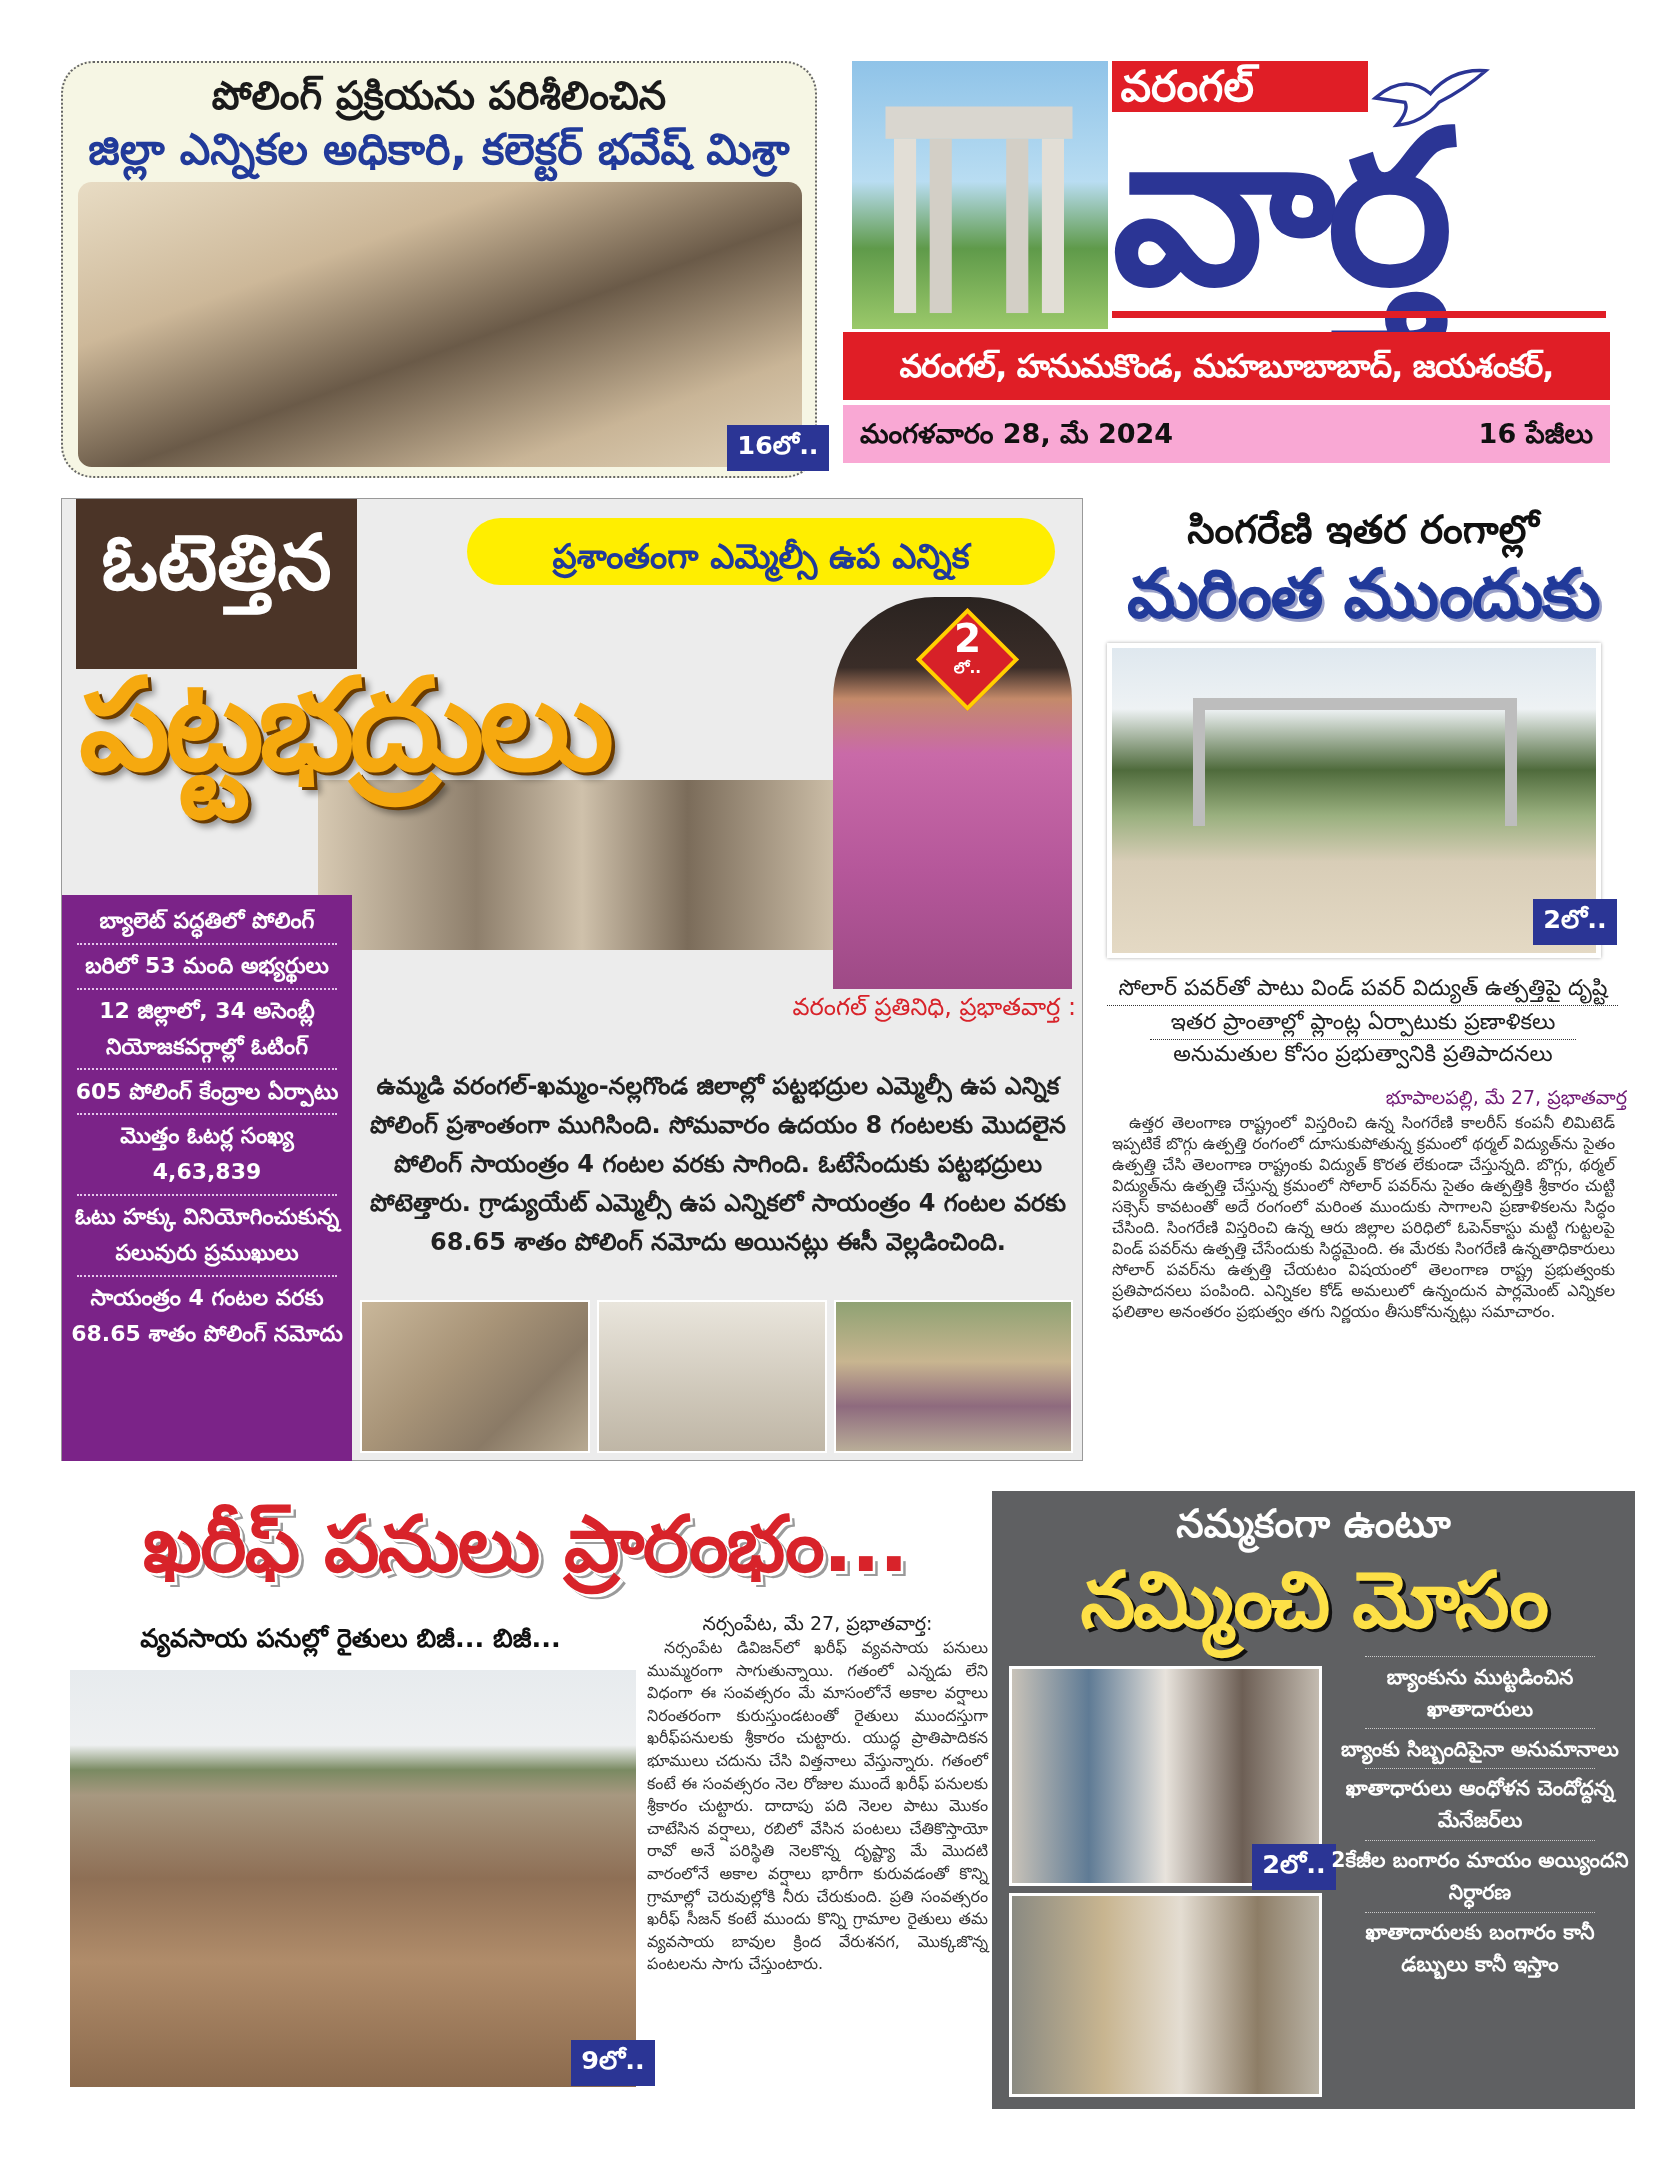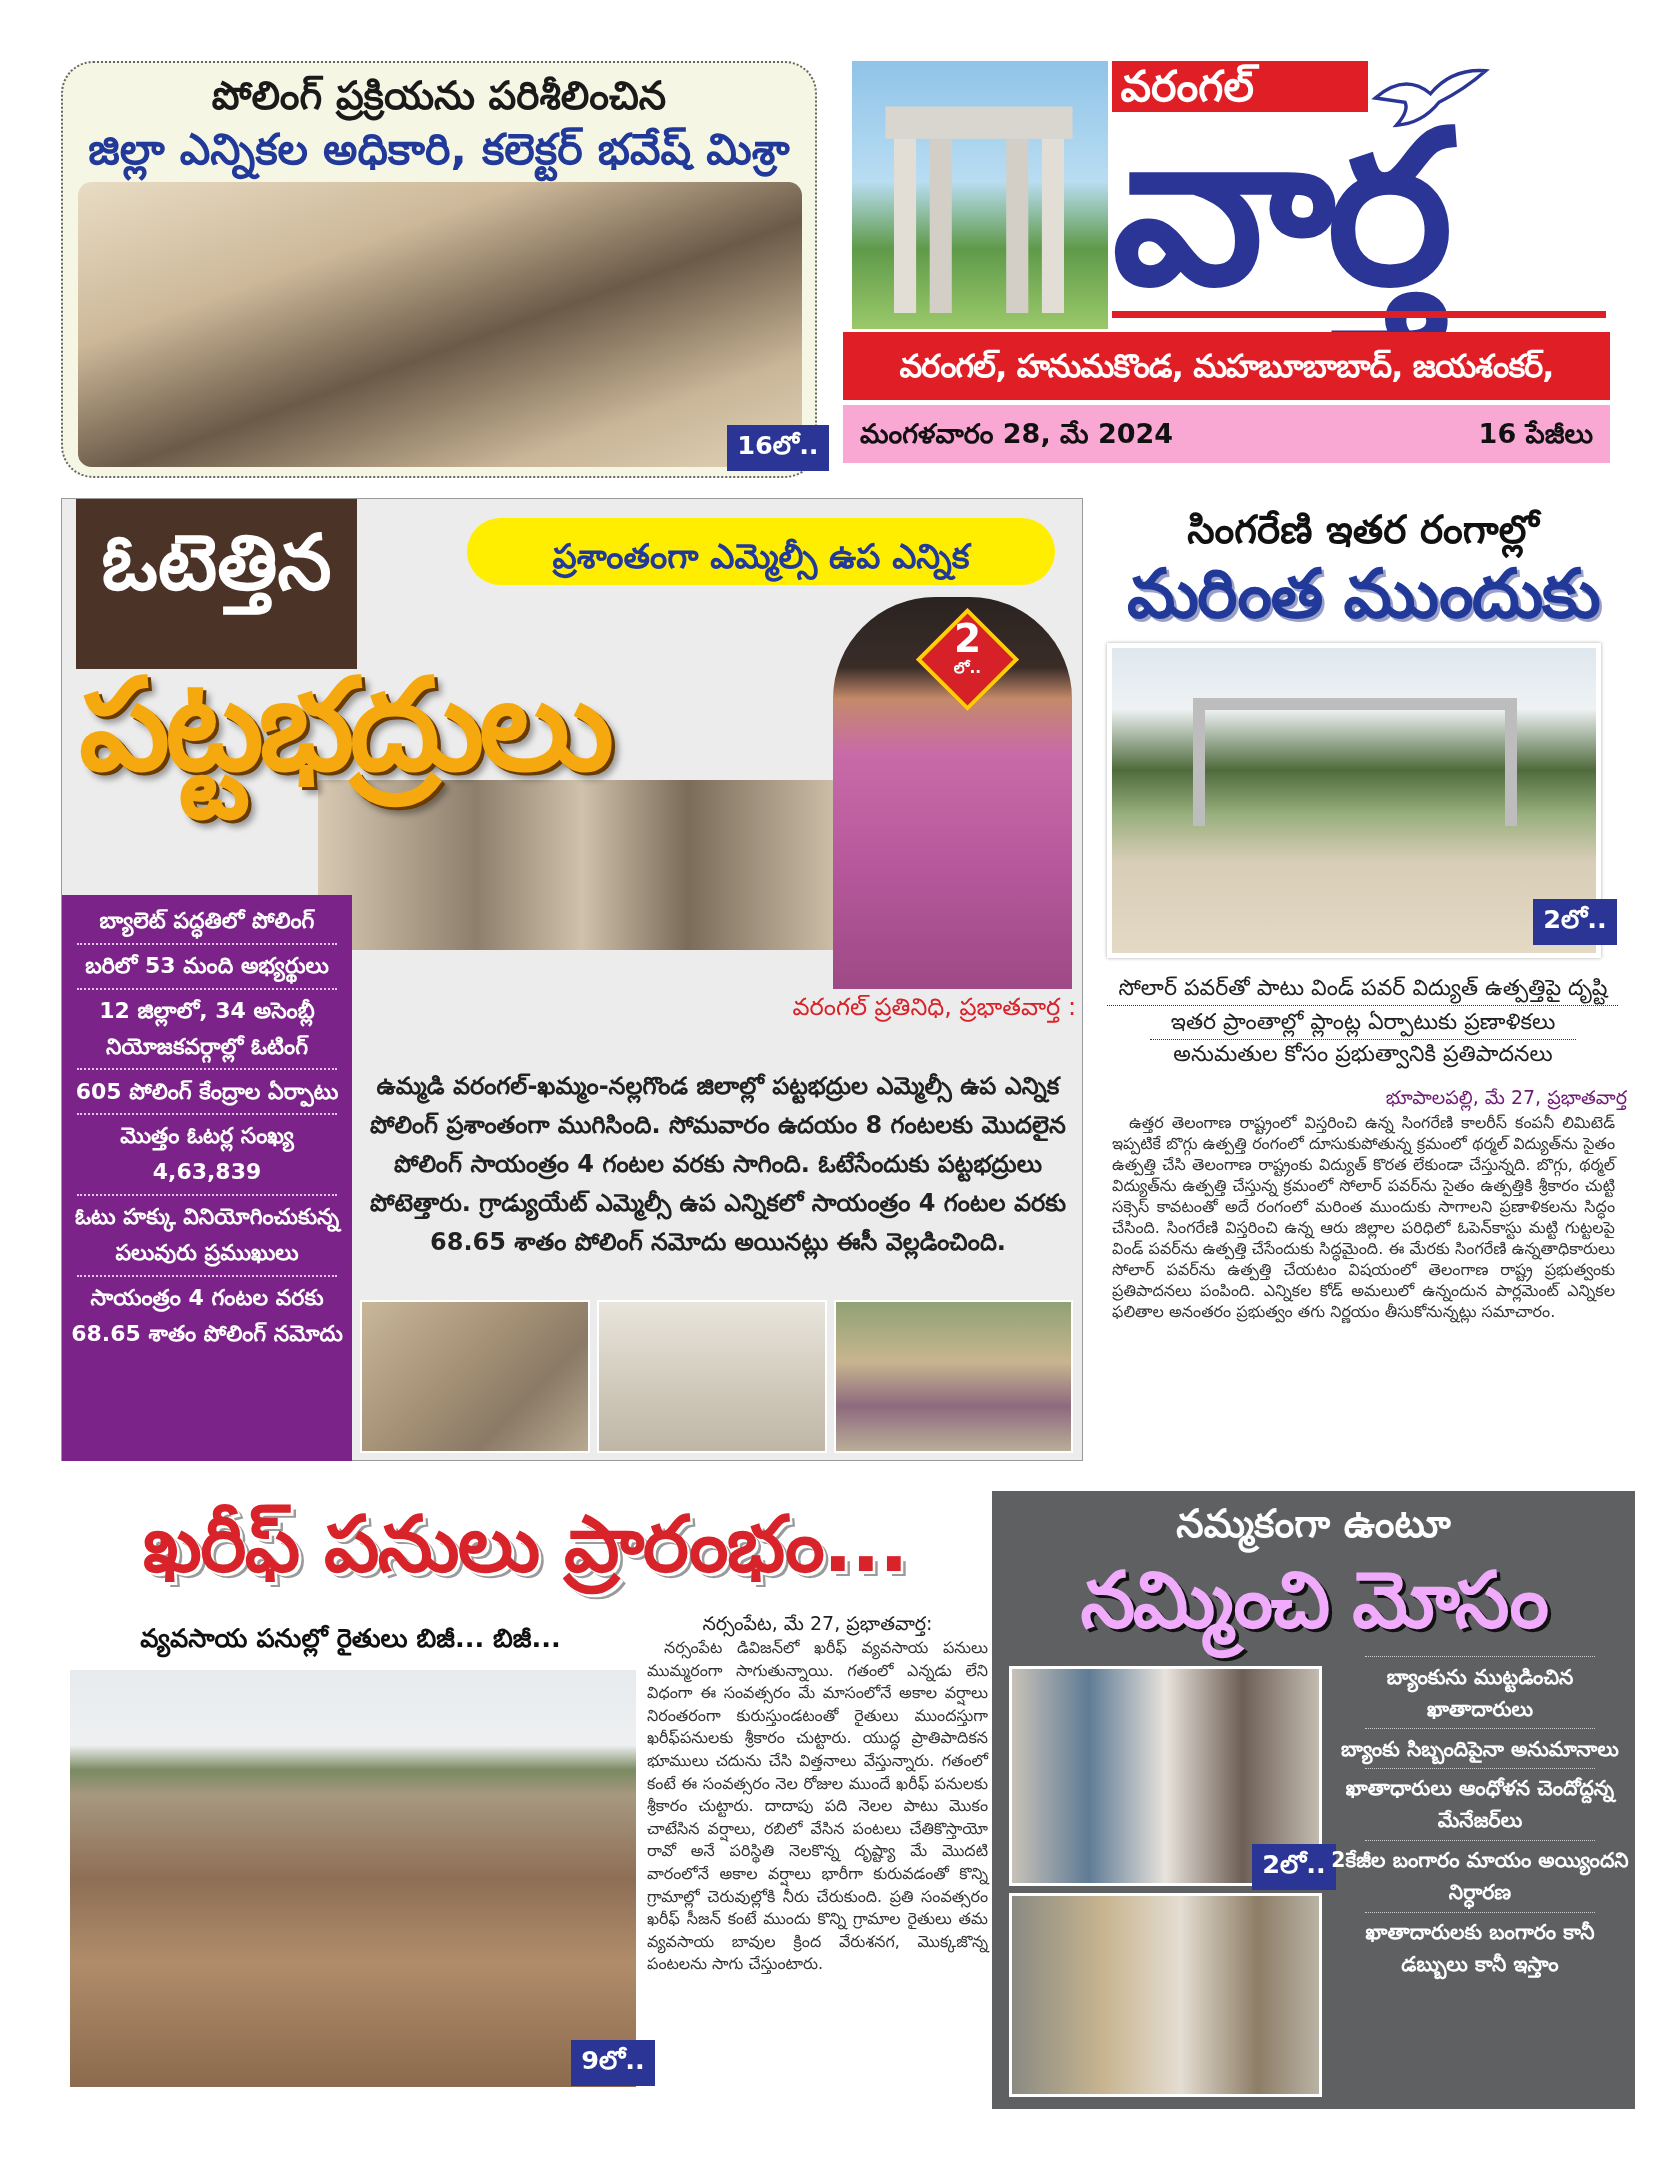--- a/index.html
+++ b/index.html
@@ -51,21 +51,21 @@
   
   .kh-title { left: 61px; top: 1499px; width: 928px; text-align: center; font-size: 78px; font-weight: bold; color: #d8232a; text-shadow: 2.6px 2.6px 0 #fff, 5.1px 5.1px 0 #9a9a9a; letter-spacing: -1.7px; }
   .kh-sub { left: 61px; top: 1623px; width: 579px; text-align: center; font-size: 25.6px; font-weight: bold; color: #111; }
   .kh-photo { left: 70px; top: 1670px; width: 566px; height: 417px; background: linear-gradient(180deg, #e7ebee 0%, #eef0f1 18%, #7a8a62 24%, #a79880 30%, #8e6f55 50%, #b08c6a 70%, #8b6a4d 100%); }
   .kh-byline { left: 647px; top: 1612px; width: 341px; text-align: center; font-size: 19px; color: #222; }
   .kh-body { left: 647px; top: 1635px; width: 341px; font-size: 16px; line-height: 22.6px; text-align: justify; text-indent: 17px; color: #333; }
 
   
   .fr-box { left: 992px; top: 1491px; width: 643px; height: 618px; background: #5f6062; }
   .fr-h1 { left: 0; top: 10.2px; width: 100%; text-align: center; font-size: 39px; font-weight: bold; color: #fff; }
-  .fr-h2 { left: 0; top: 64px; width: 100%; text-align: center; font-size: 78px; font-weight: bold; color: #f0abfc; text-shadow: 3.4px 3.4px 0 #111; letter-spacing: -2.6px; }
+  .fr-h2 { left: 0; top: 64px; width: 100%; text-align: center; font-size: 78px; font-weight: bold; color: #fde047; text-shadow: 3.4px 3.4px 0 #111; letter-spacing: -2.6px; }
   .fr-ph1 { left: 17px; top: 175px; width: 313px; height: 220px; border: 3.4px solid #fff; background: linear-gradient(90deg, #c8c2b8, #5f7b95 25%, #e8e3dc 50%, #6d5f55 75%, #c3bbb0); }
   .fr-ph2 { left: 17px; top: 402px; width: 313px; height: 204px; border: 3.4px solid #fff; background: linear-gradient(90deg, #8a8a82, #c8b590 30%, #e4ddd2 55%, #8d7d66 80%, #b9b2a4); }
   .fr-list { left: 339px; top: 162px; width: 298px; color: #fff; }
   .fr-item { font-size: 20.4px; font-weight: bold; text-align: center; line-height: 32px; }
   .fr-sep { border-top: 1.7px dotted #ccc; margin: 3.4px 34px; }
 </style>
 </head>
 <body>
 
 <div class="abs tl-box">

